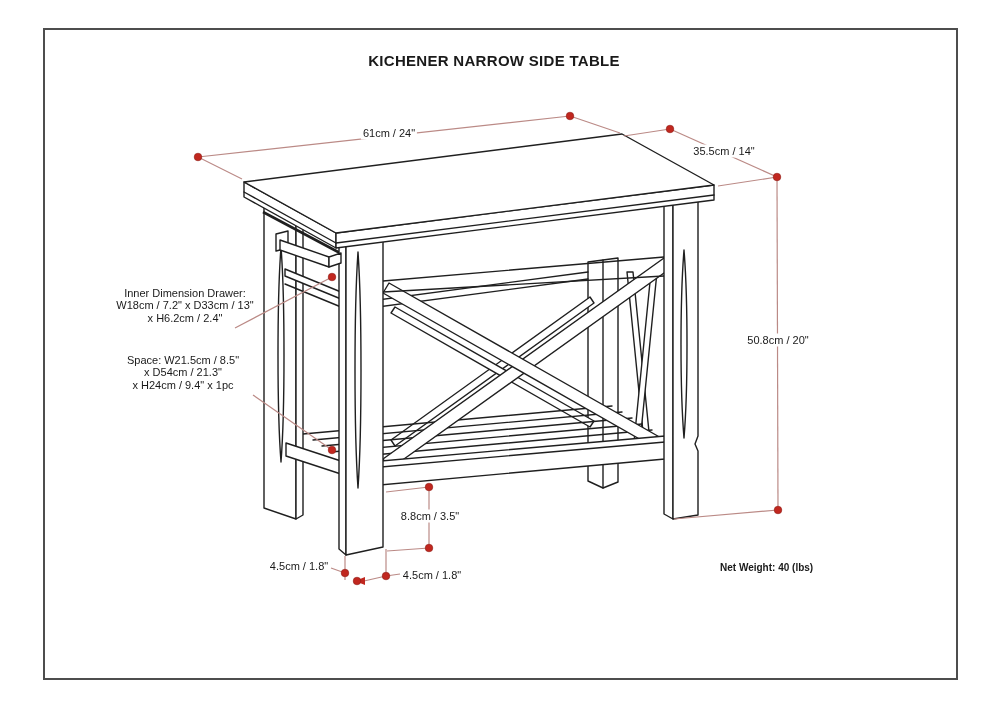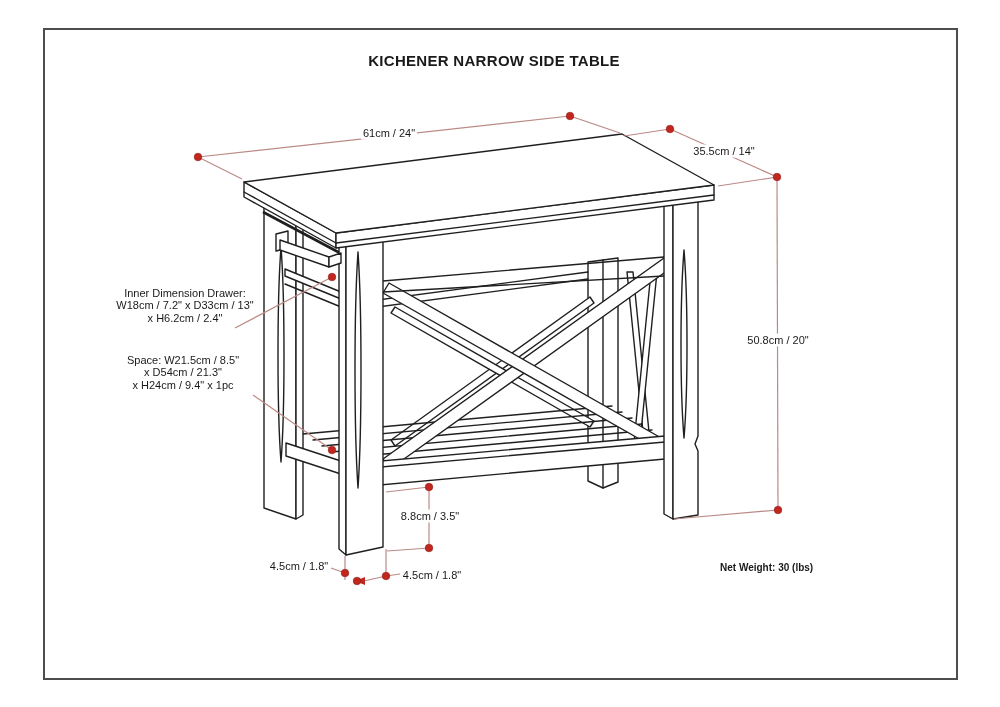--- a/index.html
+++ b/index.html
@@ -182,14 +182,14 @@
     <div>W18cm / 7.2" x D33cm / 13"</div>
     <div>x H6.2cm / 2.4"</div>
   </div>
 
   <div class="note" style="left:103px;width:160px;top:354px">
     <div>Space: W21.5cm / 8.5"</div>
     <div>x D54cm / 21.3"</div>
     <div>x H24cm / 9.4" x 1pc</div>
   </div>
 
-  <div class="weight" style="left:720px;top:562px">Net Weight: 30 (lbs)</div>
+  <div class="weight" style="left:720px;top:562px">Net Weight: 40 (lbs)</div>
 </div>
 
 </body></html>

